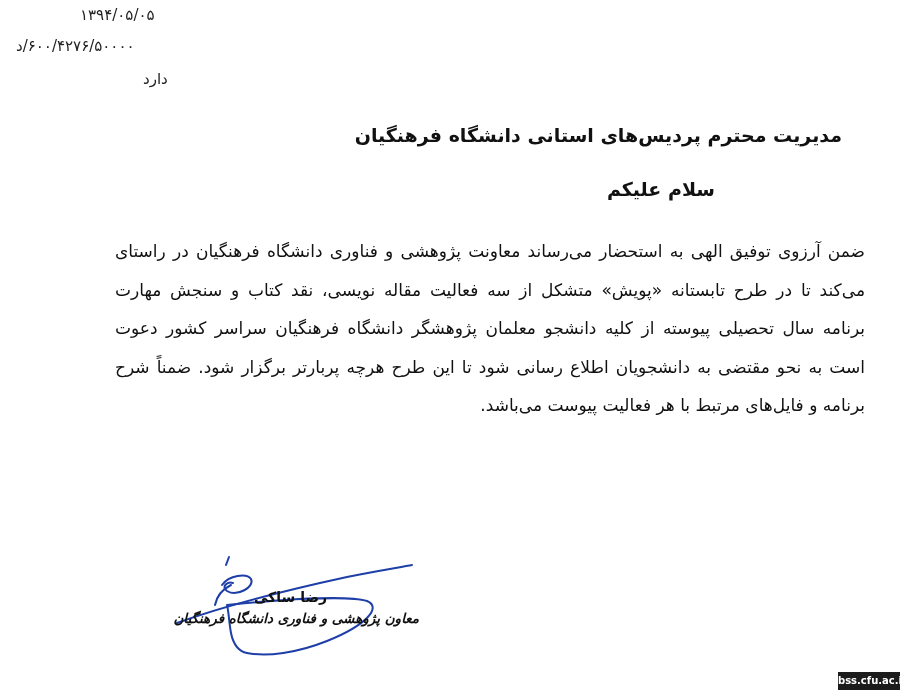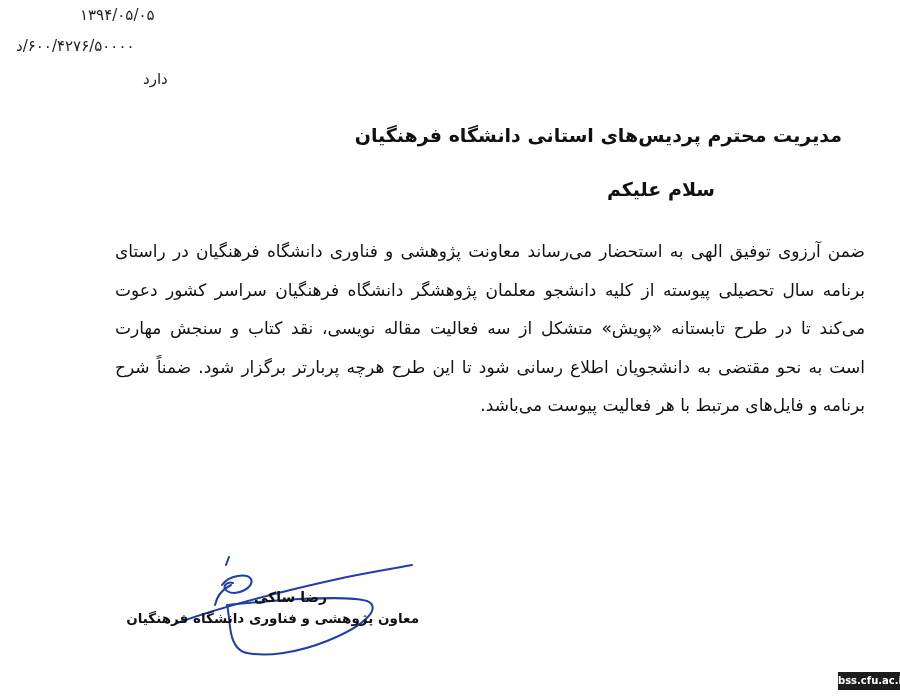--- a/index.html
+++ b/index.html
@@ -74,21 +74,21 @@
       top: 0;
     }
     .signer {
       position: absolute;
       direction: rtl;
       font-weight: bold;
       white-space: nowrap;
       font-family: "DejaVu Sans", sans-serif;
     }
     #signer-name { right: 110px; top: 44px; font-size: 14px; }
-    #signer-title { right: 18px; top: 65px; font-size: 13.5px; }
+    #signer-title { right: 18px; top: 65px; font-size: 13.5px; font-style: italic; }
 
     .watermark {
       position: absolute;
       right: 0;
       bottom: 8px;
       width: 62px;
       height: 18px;
       background: #1c1c1c;
       color: #ffffff;
       font-size: 10px;
@@ -103,22 +103,22 @@
 
 <div class="meta" id="meta-date">۱۳۹۴/۰۵/۰۵</div>
 <div class="meta" id="meta-number">۶۰۰/۴۲۷۶/۵۰۰۰۰/د</div>
 <div class="meta" id="meta-attach">دارد</div>
 
 <div class="heading" id="addressee">مدیریت محترم پردیس‌های استانی دانشگاه فرهنگیان</div>
 <div class="heading" id="greeting">سلام علیکم</div>
 
 <div class="body-text">
   <span class="line">ضمن آرزوی توفیق الهی به استحضار می‌رساند معاونت پژوهشی و فناوری دانشگاه فرهنگیان در راستای</span>
+  <span class="line">می‌کند تا در طرح تابستانه «پویش» متشکل از سه  فعالیت مقاله نویسی، نقد کتاب و سنجش مهارت</span>
   <span class="line">برنامه سال تحصیلی پیوسته از کلیه دانشجو معلمان پژوهشگر دانشگاه فرهنگیان سراسر کشور دعوت</span>
-  <span class="line">می‌کند تا در طرح تابستانه «پویش» متشکل از سه  فعالیت مقاله نویسی، نقد کتاب و سنجش مهارت</span>
   <span class="line">است به نحو مقتضی به دانشجویان اطلاع رسانی شود تا این طرح  هرچه پربارتر برگزار شود. ضمناً شرح</span>
   <span class="line last">برنامه و فایل‌های مرتبط با هر فعالیت پیوست می‌باشد.</span>
 </div>
 
 <div class="signature-block">
   <svg class="signature-svg" width="270" height="120" viewBox="0 0 270 120">
     <g fill="none" stroke="#1f3fa8" stroke-width="2" stroke-linecap="round" stroke-linejoin="round">
       <path d="M62 12 L59 20"></path>
       <path d="M55 40 C62 30, 80 28, 84 34 C88 42, 70 52, 60 46 C54 42, 60 36, 66 38"></path>
       <path d="M48 60 C50 50, 56 44, 64 40"></path>

